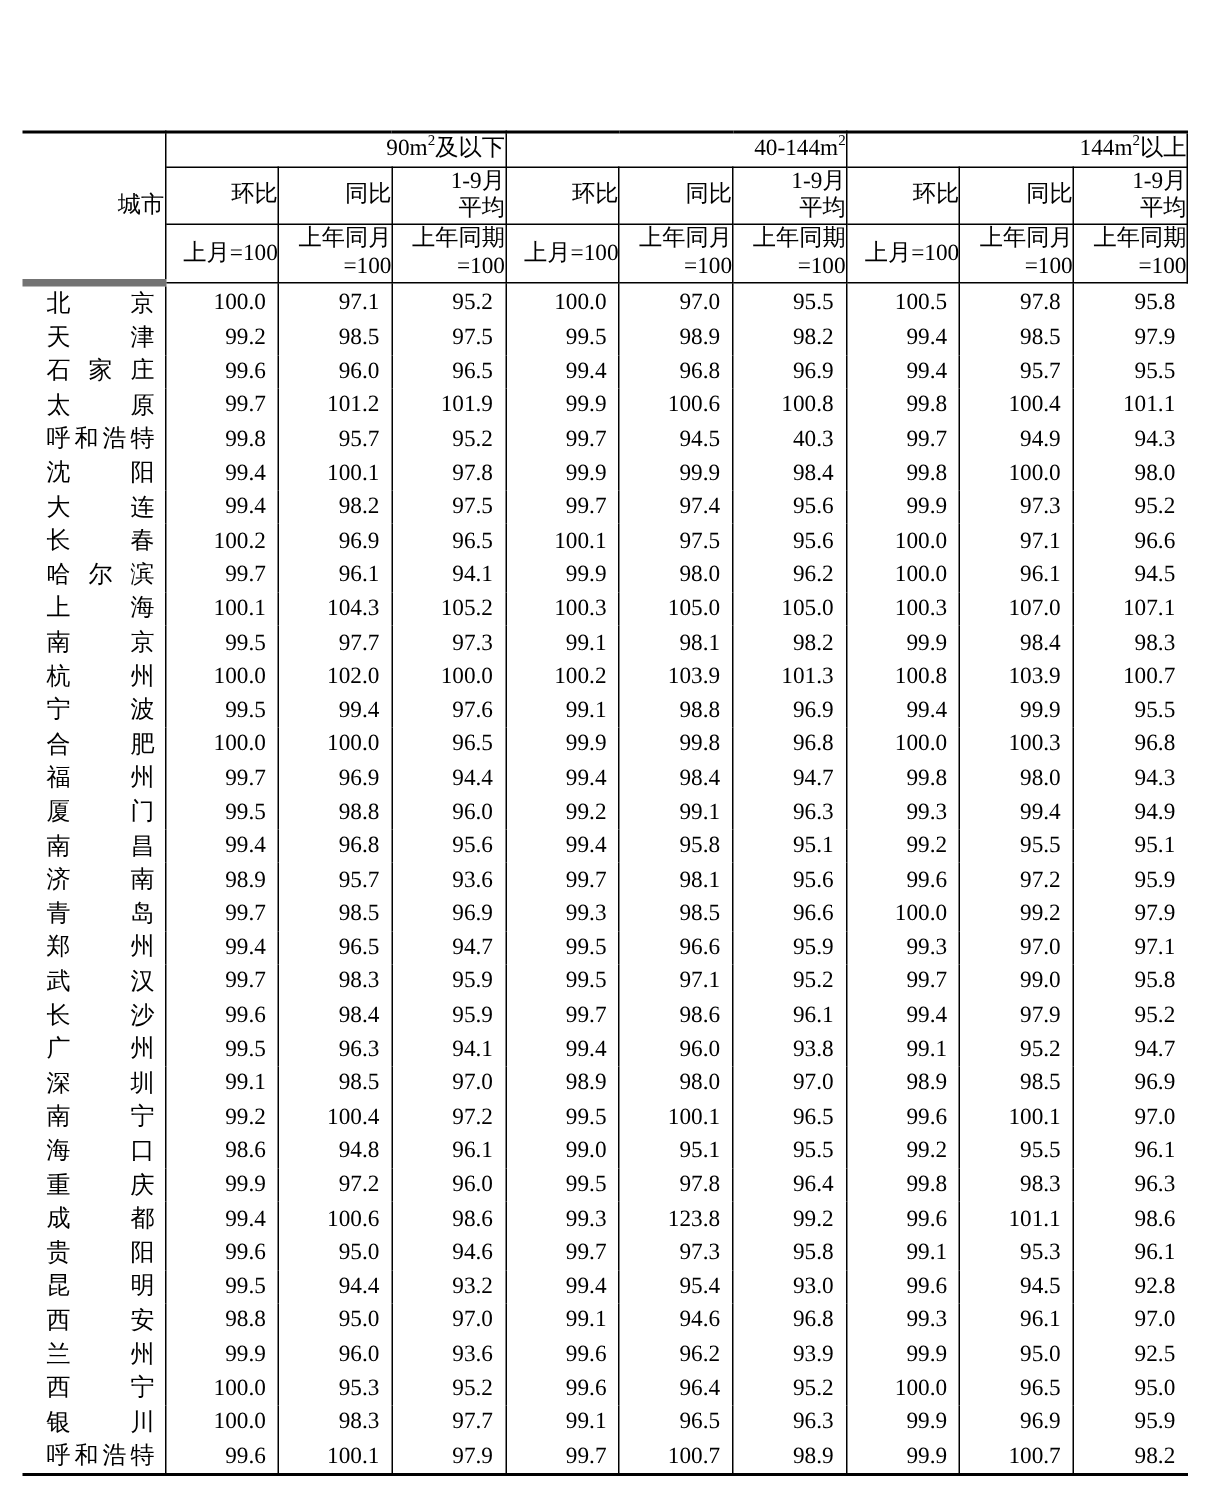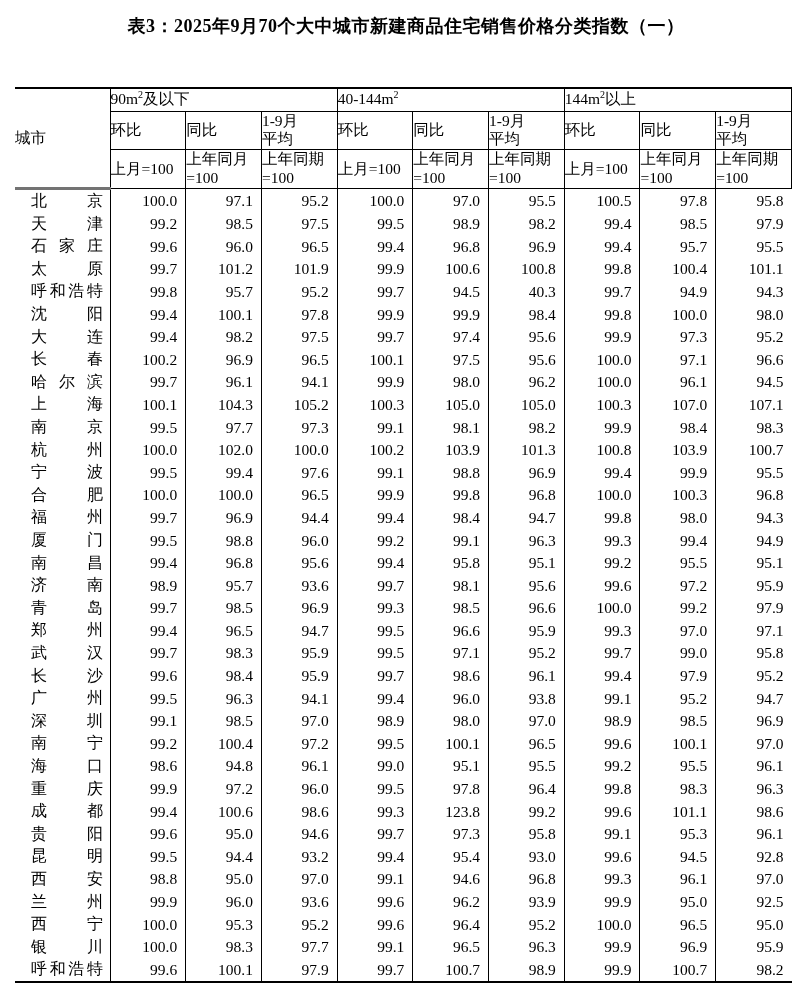--- a/index.html
+++ b/index.html
@@ -34,33 +34,33 @@
     table-layout: fixed;
     border-top: 2px solid #000;
     border-bottom: 2px solid #000;
   }
   col.c-city { width: 95px; }
   col.c-val  { width: 75.7px; }
 
   th {
     font-weight: normal;
     font-size: 15.5px;
-    text-align: left;
+    text-align: right;
     vertical-align: middle;
     padding: 0;
     line-height: 1.22;
     background: #fff;
   }
   th sup {
     font-size: 10px;
     line-height: 0;
   }
   
   thead th { border-right: 1px solid #000; border-bottom: 1px solid #000; }
-  thead tr.r1 th.city-head { border-bottom: 3px solid #737373; }
+  thead tr.r1 th.city-head { border-bottom: 5px solid #737373; }
   thead tr.r1 { height: 23px; }
   thead tr.r2 { height: 38px; }
   thead tr.r3 { height: 39px; margin-top: 48px; }
 
   
   tbody td {
     border: none;
     border-right: 1px solid #000;
     height: 22.6px;
     padding: 0;
@@ -83,21 +83,20 @@
     text-align: justify;
     text-align-last: justify;
     white-space: nowrap;
   }
   .hline { display: block; }
 </style>
 </head>
 <body>
 
 <div class="page">
-  <div class="title">表3：2025年9月70个大中城市新建商品住宅销售价格分类指数（一）</div>
   <table class="price-table">
     <colgroup>
       <col class="c-city">
       <col class="c-val">
         <col class="c-val">
         <col class="c-val">
       <col class="c-val">
         <col class="c-val">
         <col class="c-val">
       <col class="c-val">

